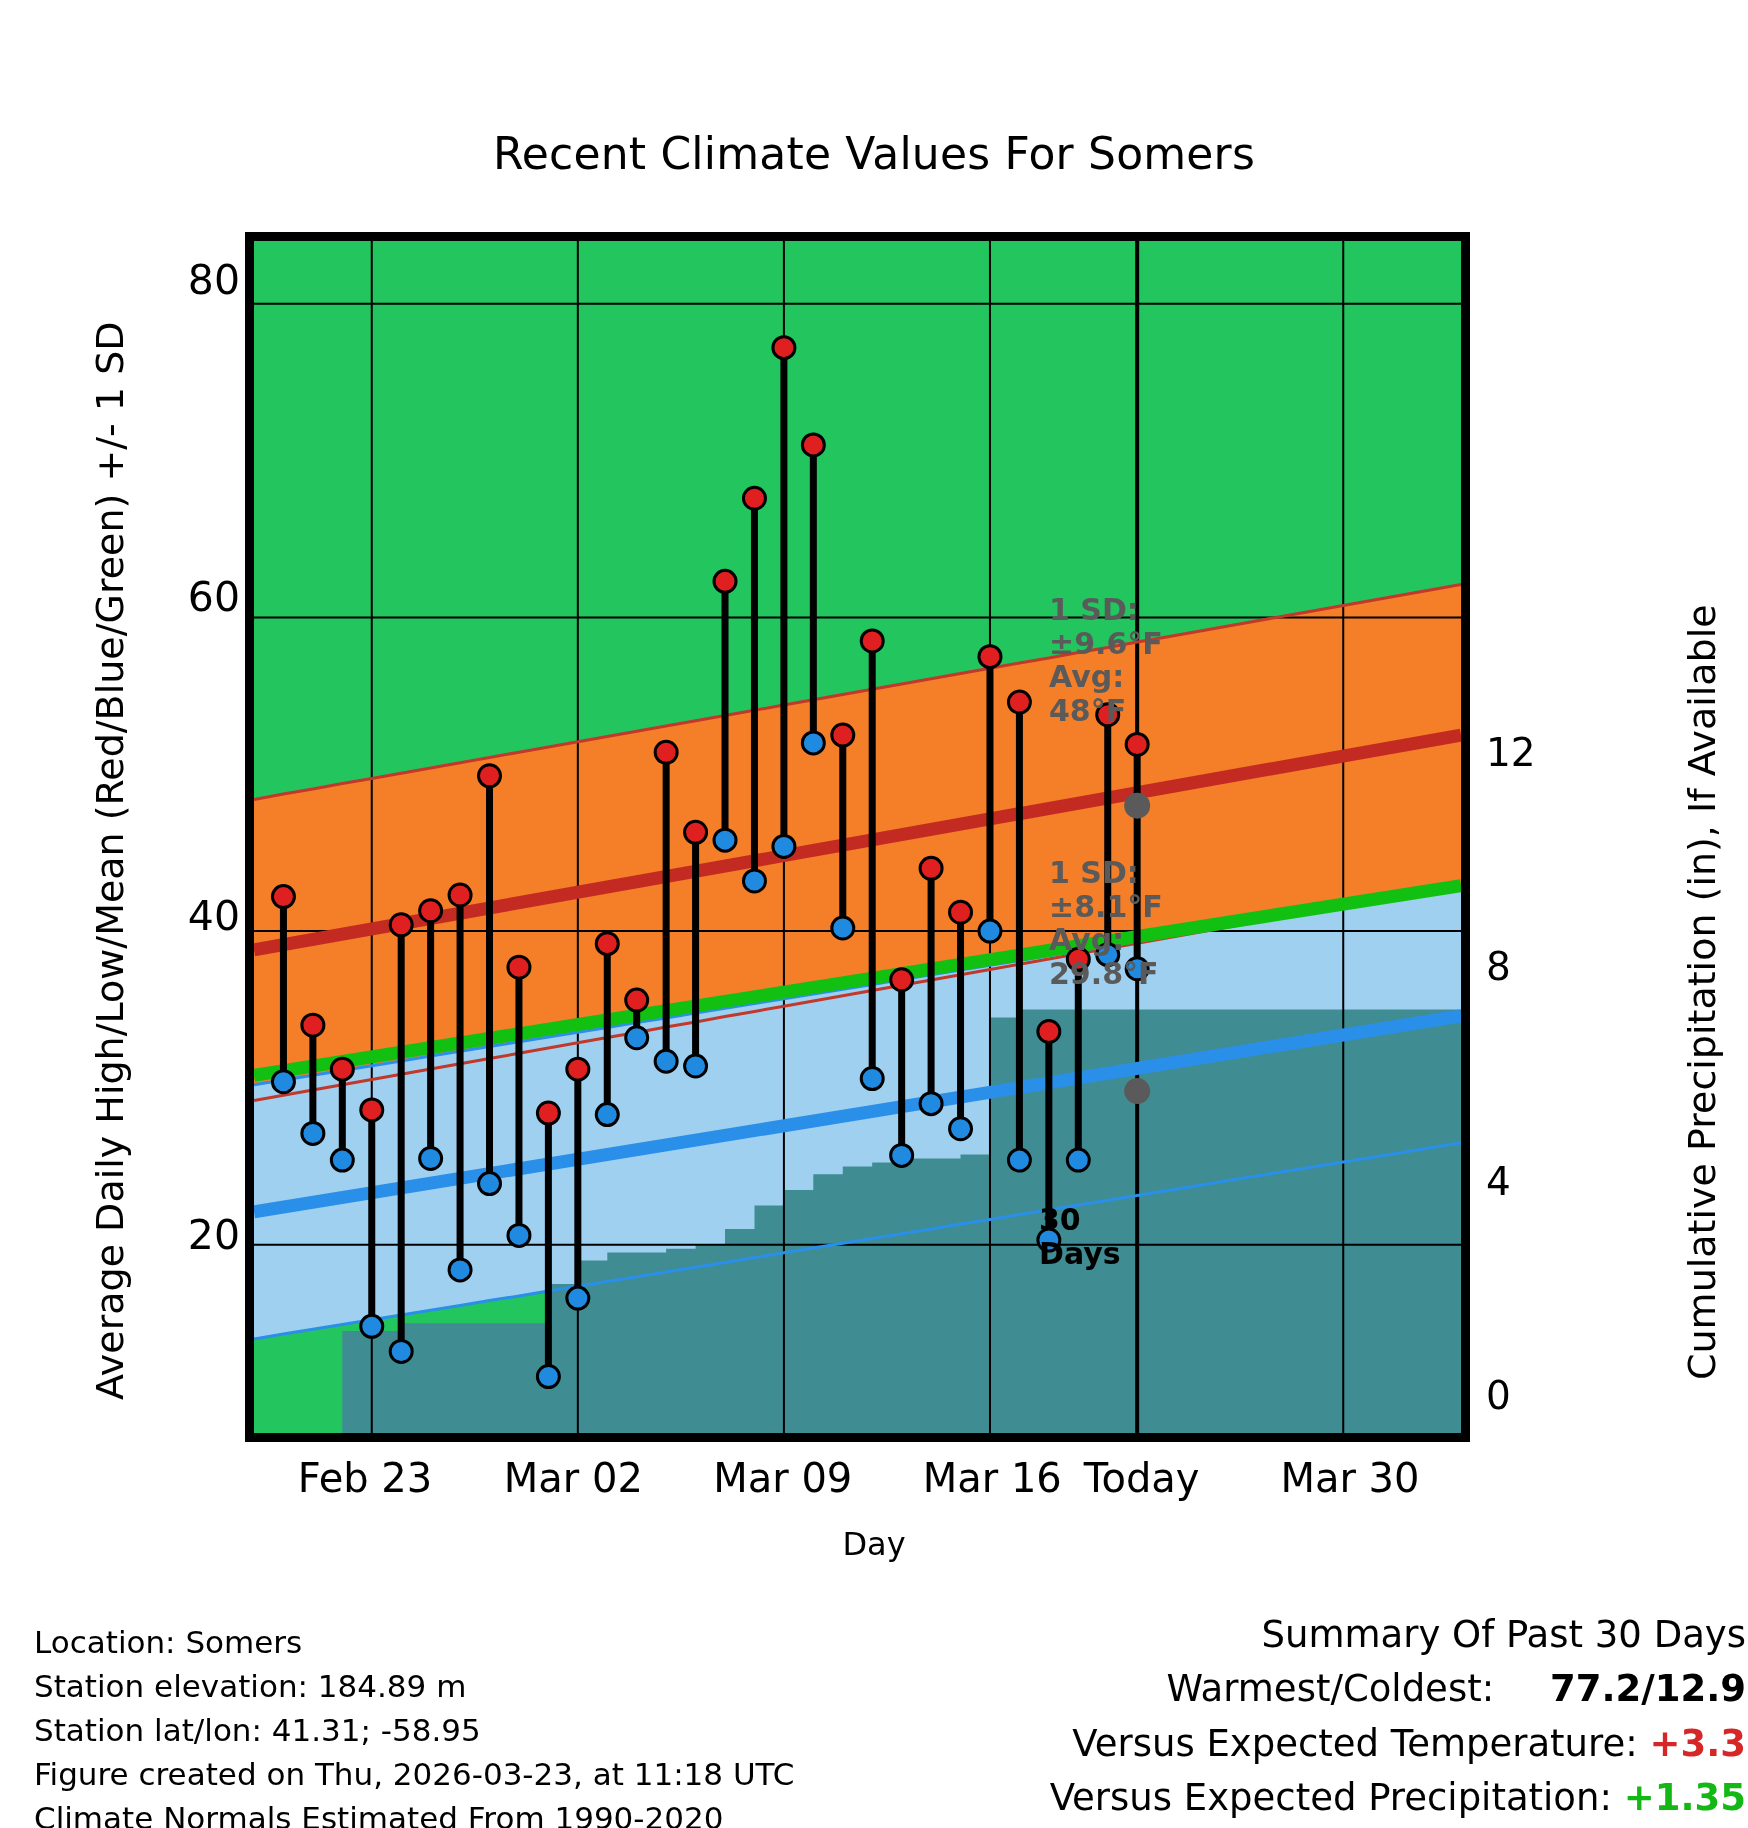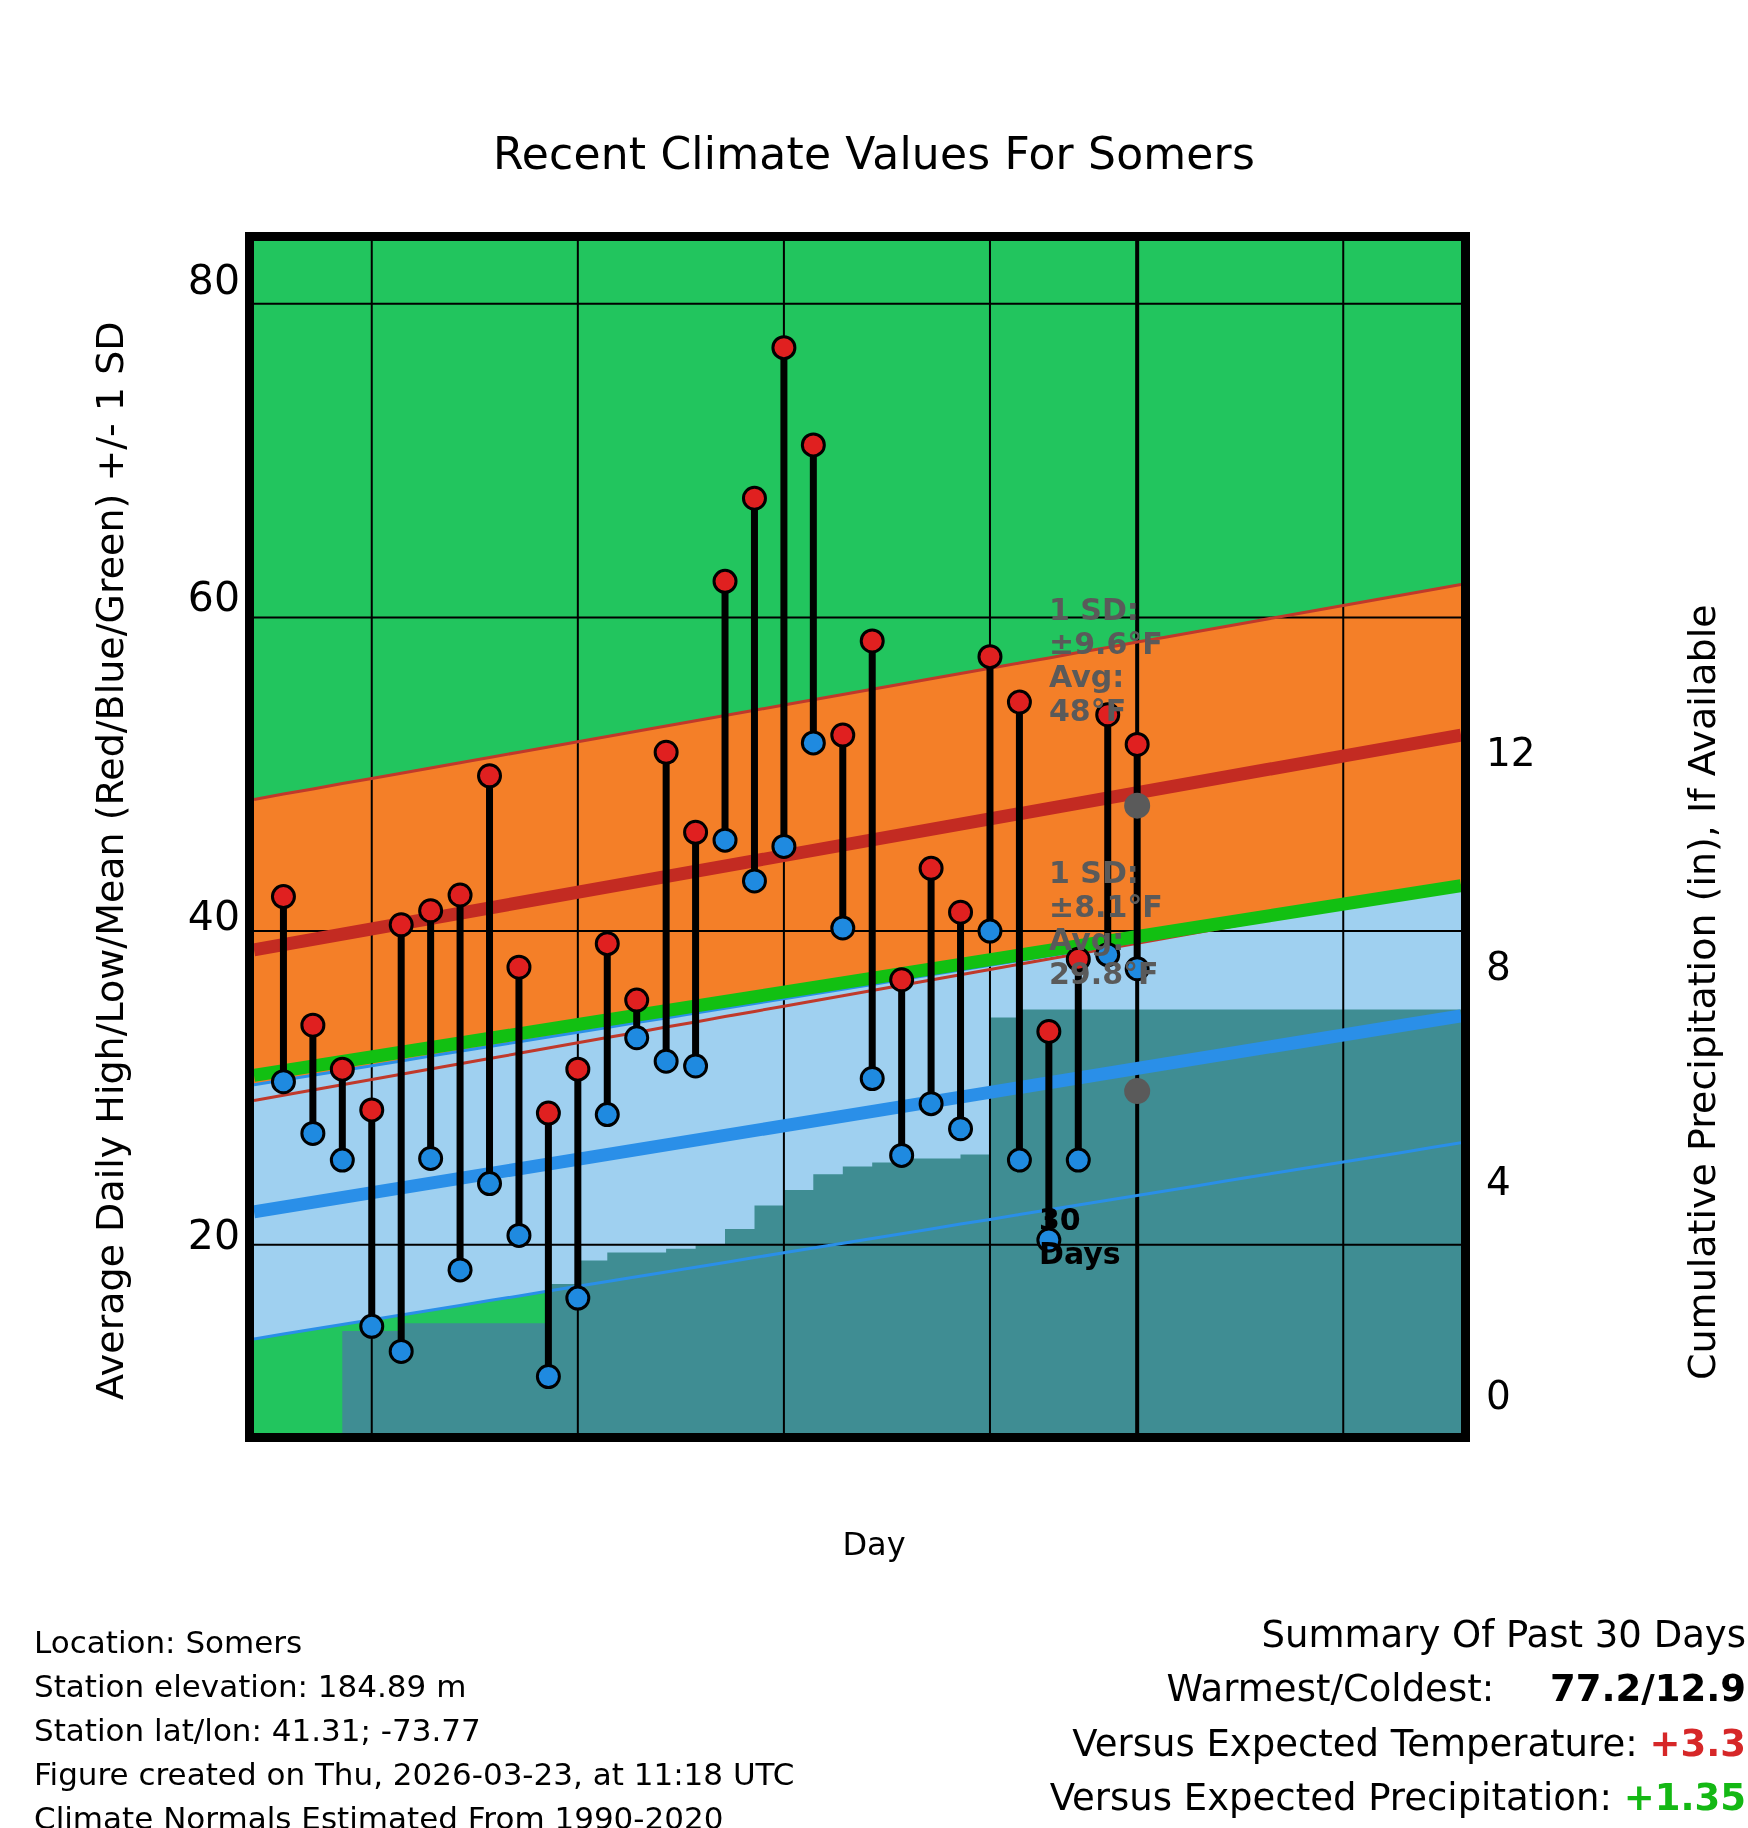--- a/index.html
+++ b/index.html
@@ -189,27 +189,35 @@
 Avg:
 48°F</div>
     <div class="ann" style="left:795px; top:615px;">1 SD:
 ±8.1°F
 Avg:
 29.8°F</div>
     <div class="ann-days" style="left:785px; top:962px;">30
 Days</div>
   </div>
 
+  <div class="xlab-wrap">
+    <div class="xlab" style="left:9.8%">Feb 23</div>
+    <div class="xlab" style="left:26.8%">Mar 02</div>
+    <div class="xlab" style="left:43.9%">Mar 09</div>
+    <div class="xlab" style="left:61.0%">Mar 16</div>
+    <div class="xlab" style="left:73.2%">Today</div>
+    <div class="xlab" style="left:90.2%">Mar 30</div>
+  </div>
 
   <div class="xtitle">Day</div>
 
   <div class="foot-left">
     <div>Location: Somers</div>
     <div>Station elevation: 184.89 m</div>
-    <div>Station lat/lon: 41.31; -73.77</div>
+    <div>Station lat/lon: 41.31; -58.95</div>
     <div>Figure created on Thu, 2026-03-23, at 11:18 UTC</div>
     <div>Climate Normals Estimated From 1990-2020</div>
   </div>
 
   <div class="foot-right">
     <div class="row">Summary Of Past 30 Days</div>
     <div class="row">
       <span>Warmest/Coldest:</span>
       <span class="val-b">77.2/12.9</span>
     </div>

